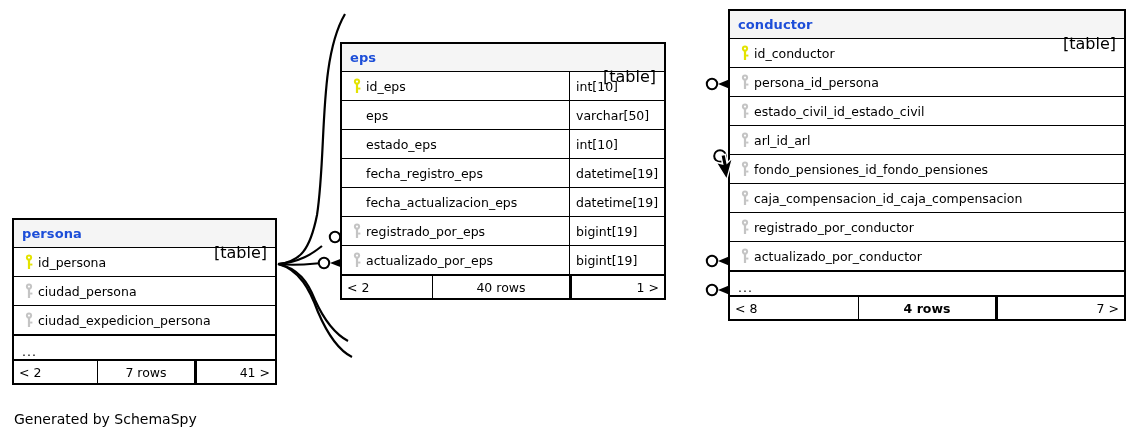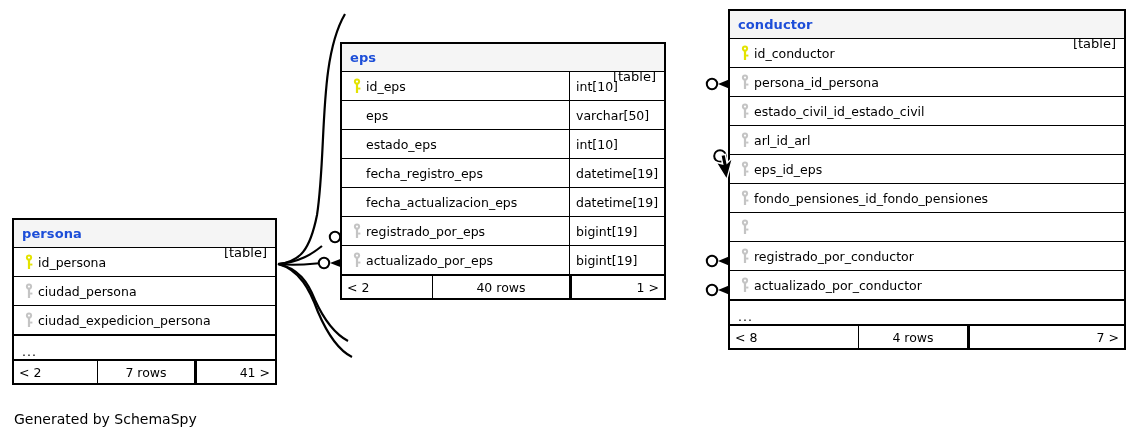--- a/index.html
+++ b/index.html
@@ -46,21 +46,21 @@
     height: 28px;
     box-sizing: border-box;
   }
   .tbl-name {
     font-weight: bold;
     font-size: 13px;
     color: #1d4ed8;
     letter-spacing: 0.1px;
   }
   .tbl-kind {
-    font-size: 13px;
+    font-size: 16px;
     color: #000000;
     margin-top: 38px;
   }
   .col-row {
     display: flex;
     align-items: stretch;
     border-bottom: 1px solid #000000;
     height: 29px;
     box-sizing: border-box;
   }
@@ -134,21 +134,21 @@
   #table-eps .footer-mid   { width: 140px; }
   #table-eps .footer-right { flex: 1 1 auto; }
 
   #table-persona    { left: 12px;  top: 218px; width: 265px; }
   #table-persona .footer-left  { width: 83px; }
   #table-persona .footer-mid   { width: 100px; text-align: center; }
   #table-persona .footer-right { flex: 1 1 auto; }
 
   #table-conductor  { left: 728px; top: 9px;   width: 398px; }
   #table-conductor .footer-left  { width: 128px; }
-  #table-conductor .footer-mid   { width: 112px; }
+  #table-conductor .footer-mid   { width: 140px; font-weight: bold; }
   #table-conductor .footer-right { flex: 1 1 auto; }
 
   
   #generated-caption {
     position: absolute;
     left: 14px;
     top: 411px;
     font-size: 14px;
     color: #000000;
   }
@@ -405,33 +405,20 @@
             <circle cx="5" cy="3.6" r="3.1" fill="#c4c4c4"></circle>
               <circle cx="5" cy="3.6" r="1.1" fill="#ffffff"></circle>
             <rect x="3.9" y="6" width="2.2" height="9" fill="#c4c4c4"></rect>
             <rect x="6.1" y="9.6" width="2.3" height="1.9" fill="#c4c4c4"></rect>
           </svg>
         </span>
         <span>arl_id_arl</span>
       </span>
     </div>
 
-    <div class="col-row">
-      <span class="col-name">
-        <span class="key-slot">
-          <svg class="key-icon" width="10" height="16" viewBox="0 0 10 16" xmlns="http://www.w3.org/2000/svg">
-            <circle cx="5" cy="3.6" r="3.1" fill="#c4c4c4"></circle>
-              <circle cx="5" cy="3.6" r="1.1" fill="#ffffff"></circle>
-            <rect x="3.9" y="6" width="2.2" height="9" fill="#c4c4c4"></rect>
-            <rect x="6.1" y="9.6" width="2.3" height="1.9" fill="#c4c4c4"></rect>
-          </svg>
-        </span>
-        <span>eps_id_eps</span>
-      </span>
-    </div>
 
     <div class="col-row">
       <span class="col-name">
         <span class="key-slot">
           <svg class="key-icon" width="10" height="16" viewBox="0 0 10 16" xmlns="http://www.w3.org/2000/svg">
             <circle cx="5" cy="3.6" r="3.1" fill="#c4c4c4"></circle>
               <circle cx="5" cy="3.6" r="1.1" fill="#ffffff"></circle>
             <rect x="3.9" y="6" width="2.2" height="9" fill="#c4c4c4"></rect>
             <rect x="6.1" y="9.6" width="2.3" height="1.9" fill="#c4c4c4"></rect>
           </svg>
@@ -443,20 +430,21 @@
     <div class="col-row">
       <span class="col-name">
         <span class="key-slot">
           <svg class="key-icon" width="10" height="16" viewBox="0 0 10 16" xmlns="http://www.w3.org/2000/svg">
             <circle cx="5" cy="3.6" r="3.1" fill="#c4c4c4"></circle>
               <circle cx="5" cy="3.6" r="1.1" fill="#ffffff"></circle>
             <rect x="3.9" y="6" width="2.2" height="9" fill="#c4c4c4"></rect>
             <rect x="6.1" y="9.6" width="2.3" height="1.9" fill="#c4c4c4"></rect>
           </svg>
         </span>
+        <span>caja_compensacion_id_caja_compensacion</span>
       </span>
     </div>
 
     <div class="col-row">
       <span class="col-name">
         <span class="key-slot">
           <svg class="key-icon" width="10" height="16" viewBox="0 0 10 16" xmlns="http://www.w3.org/2000/svg">
             <circle cx="5" cy="3.6" r="3.1" fill="#c4c4c4"></circle>
               <circle cx="5" cy="3.6" r="1.1" fill="#ffffff"></circle>
             <rect x="3.9" y="6" width="2.2" height="9" fill="#c4c4c4"></rect>

